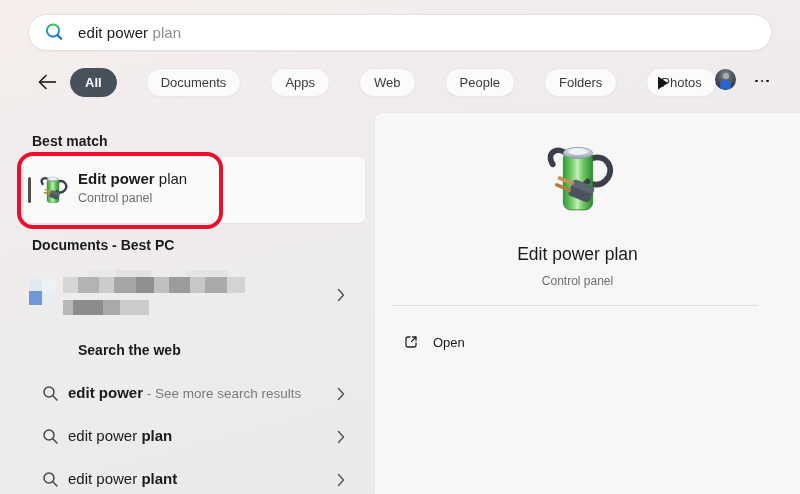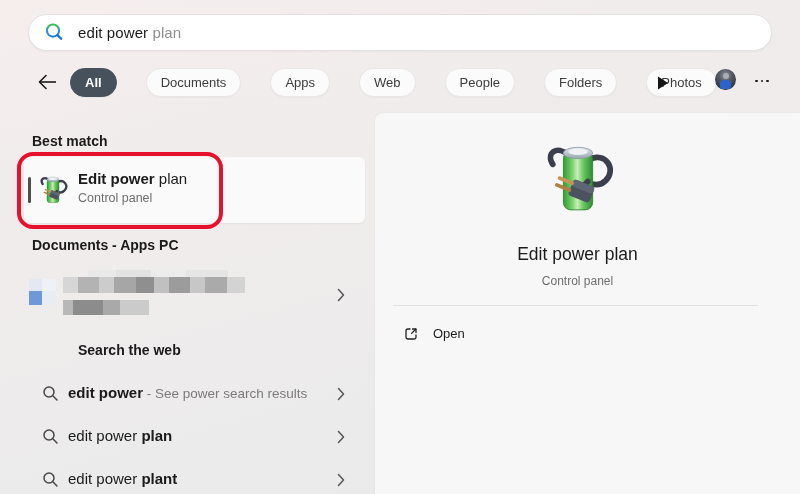--- a/index.html
+++ b/index.html
@@ -72,21 +72,21 @@
   .sug .chev{position:absolute;left:313px;top:9px;}
 
   
   .rpanel{position:absolute;left:375px;top:113px;width:425px;height:381px;background:#f8f7f7;
     border-radius:8px 0 0 0;box-shadow:0 0 3px rgba(0,0,0,.05);}
   .rinner{position:absolute;left:0;top:0;width:405px;text-align:center;}
   .big-icon{margin-top:27px;}
   .r-title{font-size:17.5px;color:#1b1b1b;margin-top:22px;}
   .r-sub{font-size:12px;color:#6e6e6e;margin-top:9px;}
   .r-divider{position:absolute;left:18px;top:192px;width:365px;height:1px;background:#e3e0e0;}
-  .open-row{position:absolute;left:28px;top:213px;height:24px;display:flex;align-items:flex-start;gap:14px;cursor:pointer;}
+  .open-row{position:absolute;left:28px;top:213px;height:24px;display:flex;align-items:flex-end;gap:14px;cursor:pointer;}
   .open-label{font-size:13px;color:#1b1b1b;}
 
   svg{display:block;}
   .hidden-defs{position:absolute;width:0;height:0;overflow:hidden;}
 </style>
 </head>
 <body>
 
 <svg class="hidden-defs" aria-hidden="true">
   <defs>
@@ -176,21 +176,21 @@
     <svg class="bm-icon" width="32" height="32">
         <use href="#battery-sym"></use>
       </svg>
     <div class="bm-text">
       <div class="bm-title"><span class="strong">Edit power</span><span> plan</span></div>
       <div class="bm-sub">Control panel</div>
     </div>
   </div>
   <div class="annotation"></div>
 
-  <div class="sec-header h-docs">Documents - Apps PC</div>
+  <div class="sec-header h-docs">Documents - Best PC</div>
 
   <div class="doc-row">
     <div class="doc-icon">
       <div class="b" style="left:0;top:0;width:13px;height:12px;background:#e3e9f2;"></div>
       <div class="b" style="left:13px;top:0;width:14px;height:12px;background:#eef1f6;"></div>
       <div class="b" style="left:0;top:12px;width:13px;height:14px;background:#6f98d9;"></div>
       <div class="b" style="left:13px;top:12px;width:14px;height:14px;background:#e8edf4;"></div>
     </div>
     <div class="px-faint"></div>
     <div class="px-row1"></div>
@@ -199,21 +199,21 @@
         <use href="#chev-sym"></use>
       </svg>
   </div>
 
   <div class="sec-header h-web">Search the web</div>
 
   <div class="sug sug-1">
     <svg class="smag" width="17" height="17">
         <use href="#smag-sym"></use>
       </svg>
-    <div class="stext"><span class="lead-strong">edit power</span><span class="tail-muted"> - See power search results</span></div>
+    <div class="stext"><span class="lead-strong">edit power</span><span class="tail-muted"> - See more search results</span></div>
     <svg class="chev" width="8" height="14">
         <use href="#chev-sym"></use>
       </svg>
   </div>
 
   <div class="sug sug-2">
     <svg class="smag" width="17" height="17">
         <use href="#smag-sym"></use>
       </svg>
     <div class="stext"><span>edit power </span><span class="tail-strong">plan</span></div>

